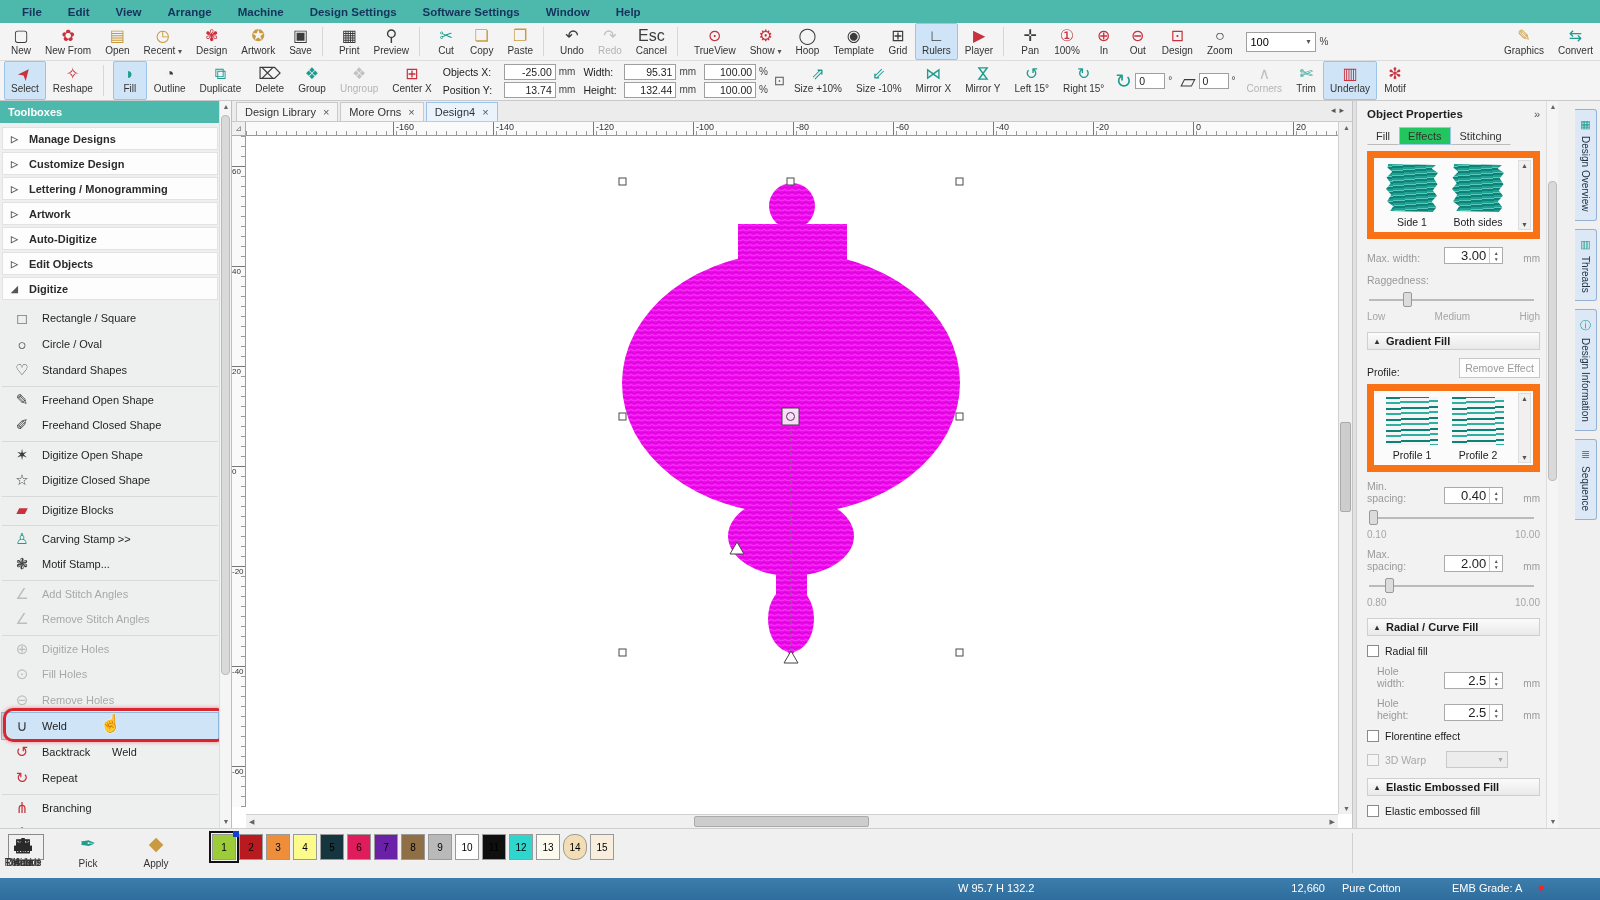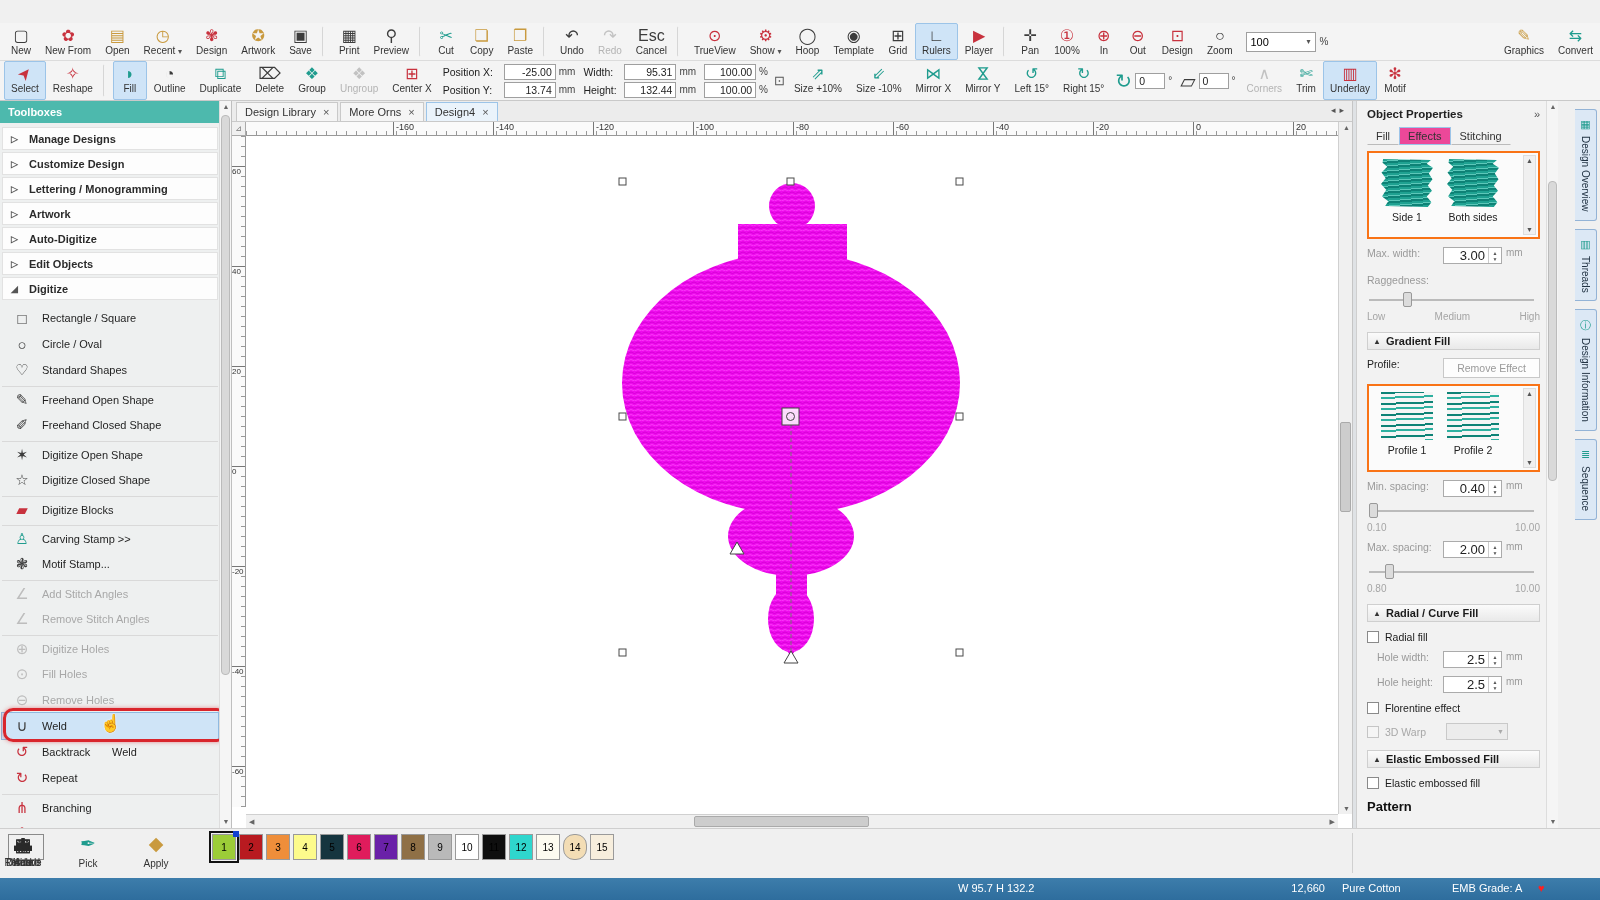--- a/index.html
+++ b/index.html
@@ -76,29 +76,29 @@
   .scr-arrow{position:absolute;font-size:7px;color:#666}
 
   
   #splitter{left:1352px;top:101px;width:4px;height:727px;background:#dfe2e5;border-left:1px solid #c5c5c5}
   #rpanel{left:1356px;top:101px;width:190px;height:727px;background:#f2f2f2;border-left:1px solid #cfcfcf;padding:4px 6px 0 10px;overflow:hidden}
   #rp-head{display:flex;justify-content:space-between;align-items:center;height:18px}
   #rp-title{font-size:11.5px;font-weight:700;color:#222}
   #rp-collapse{font-size:11px;color:#555}
   #rp-tabs{display:flex;margin-top:4px;height:18px}
   .rtab{font-size:11px;color:#333;padding:2px 8px;border:1px solid transparent;border-bottom:1px solid #bbb}
-  .rtab.active{background:#ec4899;border-color:#9cc4e8}
-  .thumbbox{margin-top:6px;border:2px solid #f97316;background:#fbfbfb;height:88px;position:relative;display:flex;gap:10px;padding:6px 18px 0 10px}
+  .rtab.active{background:#22c55e;border-color:#9cc4e8}
+  .thumbbox{margin-top:6px;border:7px solid #f97316;background:#fbfbfb;height:88px;position:relative;display:flex;gap:10px;padding:6px 18px 0 10px}
   .thumb{width:56px;display:flex;flex-direction:column;align-items:center;gap:4px}
   .stitchimg{width:52px;height:48px;background:repeating-linear-gradient(175deg,#1fa191 0 2px,#5cc7b9 2px 3px,#0e8276 3px 5px);clip-path:polygon(4% 0,96% 2%,88% 10%,100% 18%,92% 30%,99% 42%,90% 55%,98% 66%,88% 78%,97% 90%,90% 100%,8% 98%,14% 88%,2% 78%,10% 64%,0 52%,9% 40%,1% 28%,12% 16%,3% 8%)}
   .thumb .tlabel{font-size:10.5px;color:#222}
   .boxscroll{position:absolute;right:2px;top:2px;bottom:2px;width:13px;background:#f0f0f0;border:1px solid #ddd}
   .boxscroll .up,.boxscroll .dn{position:absolute;left:0;width:11px;text-align:center;font-size:7px;color:#555}
   .boxscroll .up{top:1px}.boxscroll .dn{bottom:1px}
-  .rp-row{display:flex;align-items:flex-start;margin-top:8px;gap:4px;font-size:10.5px}
+  .rp-row{display:flex;align-items:flex-end;margin-top:8px;gap:20px;font-size:10.5px}
   .rp-lab{color:#9a9a9a;width:72px}
   .rp-lab.en{color:#222}
   .numfld{display:flex;align-items:center;border:1px solid #ababab;background:#fff;height:17px}
   .numfld .val{width:44px;text-align:right;padding-right:3px;font-size:13px;color:#222}
   .numfld .spin{width:13px;height:100%;border-left:1px solid #ccc;display:flex;flex-direction:column;align-items:center;justify-content:center;font-size:5px;color:#555;line-height:6px}
   .mm{color:#9a9a9a;font-size:10px}
   .slider{position:relative;height:16px;margin-top:6px}
   .slider .track{position:absolute;left:2px;right:6px;top:7px;height:2px;background:#bbb}
   .slider .sthumb{position:absolute;top:0px;width:9px;height:15px;background:#dcdcdc;border:1px solid #999;border-radius:2px}
   .scalerow{display:flex;justify-content:space-between;font-size:10px;color:#a5a5a5;margin-top:3px}
@@ -137,20 +137,41 @@
   #st-stitches{left:1255px;width:70px;text-align:right}
   #st-fabric{left:1342px}
   #st-grade{left:1452px}
   #st-heart{left:1538px;color:#ff2020}
 </style>
 </head>
 <body>
 
 <div id="app">
 
+  <div id="menubar" class="abs">
+
+      <div class="menu-item">File</div>
+
+      <div class="menu-item">Edit</div>
+
+      <div class="menu-item">View</div>
+
+      <div class="menu-item">Arrange</div>
+
+      <div class="menu-item">Machine</div>
+
+      <div class="menu-item">Design Settings</div>
+
+      <div class="menu-item">Software Settings</div>
+
+      <div class="menu-item">Window</div>
+
+      <div class="menu-item">Help</div>
+
+  </div>
 
   <div id="toolbar1" class="abs">
 
       <div class="tb-btn">
         <span class="glyph dark">▢</span>
         <span class="lbl"><span>New</span> <span class="caret"></span></span>
       </div>
 
       <div class="tb-btn">
         <span class="glyph red">✿</span>
@@ -380,21 +401,21 @@
         <span class="lbl">Ungroup</span>
       </div>
 
       <div class="tb-btn">
         <span class="glyph red">⊞</span>
         <span class="lbl">Center X</span>
       </div>
 
     <div class="fldgrp">
       <div class="fldrow">
-          <span style="width:58px">Position X:</span>
+          <span style="width:58px">Objects X:</span>
           <span class="fld">-25.00</span>
           <span class="unit">mm</span>
         </div>
       <div class="fldrow">
           <span style="width:58px">Position Y:</span>
           <span class="fld">13.74</span>
           <span class="unit">mm</span>
         </div>
     </div>
     <div class="fldgrp">

